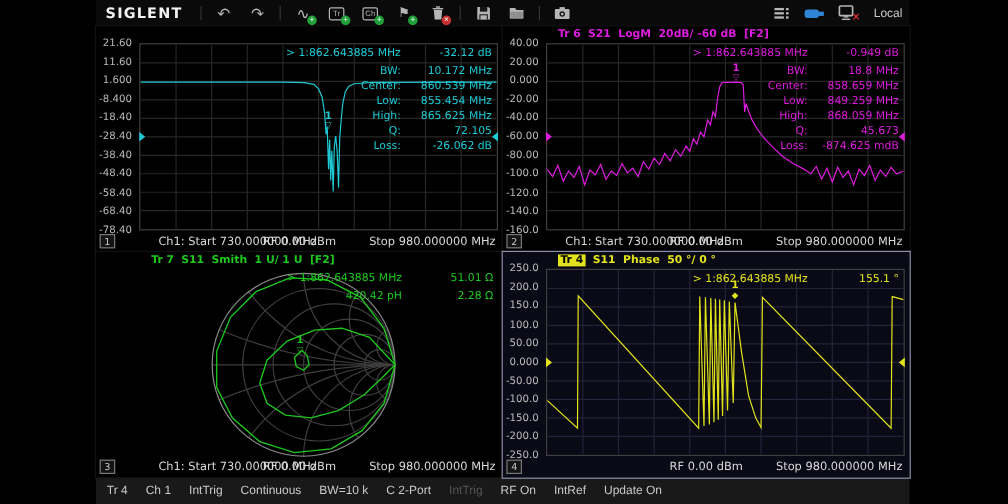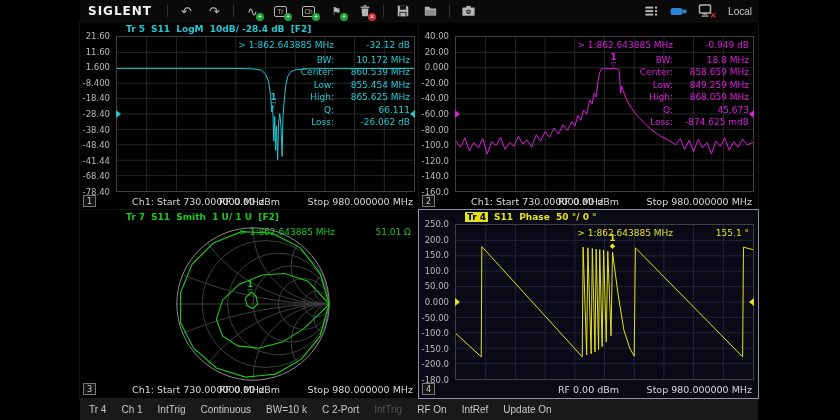--- a/index.html
+++ b/index.html
@@ -163,34 +163,30 @@
           <rect x="4.5" y="12" width="7" height="1.2" fill="#b5b5b5"></rect>
         </svg>
       <span class="lanx">×</span>
     </span>
     <button class="sitem local">Local</button>
   </div>
 
   <div id="grid">
 
     <div class="win" id="w0" style="--tc: #1ec9d4;">
-      <div class="wtitle">
-        <span class="trchip">Tr 5</span>
-        <span class="tparams">S11  LogM  10dB/ -28.4 dB  [F2]</span>
-      </div>
       <div class="yticks">
           <div class="ytick" style="top: 0%;">21.60</div>
           <div class="ytick" style="top: 10%;">11.60</div>
           <div class="ytick" style="top: 20%;">1.600</div>
           <div class="ytick" style="top: 30%;">-8.400</div>
           <div class="ytick" style="top: 40%;">-18.40</div>
           <div class="ytick" style="top: 50%;">-28.40</div>
           <div class="ytick" style="top: 60%;">-38.40</div>
           <div class="ytick" style="top: 70%;">-48.40</div>
-          <div class="ytick" style="top: 80%;">-41.44</div>
+          <div class="ytick" style="top: 80%;">-58.40</div>
           <div class="ytick" style="top: 90%;">-68.40</div>
           <div class="ytick" style="top: 100%;">-78.40</div>
         </div>
       <div class="plot" style="background: rgb(0, 0, 0);">
           <svg viewBox="0 0 100 100" preserveAspectRatio="none" class="plotsvg">
             <path d="M10 0 V100 M0 10 H100 M20 0 V100 M0 20 H100 M30 0 V100 M0 30 H100 M40 0 V100 M0 40 H100 M50 0 V100 M0 50 H100 M60 0 V100 M0 60 H100 M70 0 V100 M0 70 H100 M80 0 V100 M0 80 H100 M90 0 V100 M0 90 H100 " stroke="#272727" fill="none" stroke-width="1" vector-effect="non-scaling-stroke"></path>
             <polyline points="0.00,20.40 40.00,20.40 46.00,20.70 48.70,21.60 50.00,24.10 51.00,28.60 51.70,37.60 52.10,48.60 52.40,44.60 52.80,67.60 53.10,51.60 53.40,73.60 53.70,57.60 54.10,79.60 54.40,55.60 54.80,49.60 55.20,57.60 55.60,77.60 55.90,51.60 56.30,41.60 56.80,31.60 57.50,25.60 58.50,22.60 60.00,21.30 65.00,20.60 100.00,20.40" stroke="#1ec9d4" fill="none" stroke-width="1" vector-effect="non-scaling-stroke"></polyline>
           </svg>
         <div class="readout">
           <div class="rrow">
@@ -209,21 +205,21 @@
               <div class="rrow">
                 <span class="rl">Low:</span>
                 <span class="rv">855.454 MHz</span>
               </div>
               <div class="rrow">
                 <span class="rl">High:</span>
                 <span class="rv">865.625 MHz</span>
               </div>
               <div class="rrow">
                 <span class="rl">Q:</span>
-                <span class="rv">66.111</span>
+                <span class="rv">72.105</span>
               </div>
               <div class="rrow">
                 <span class="rl">Loss:</span>
                 <span class="rv">-26.062 dB</span>
               </div>
             </div>
         </div>
       <div class="marker" style="left: 52.7%; top: 46.6%;">
             <span class="mlabel">1</span>
             <span class="msym">▽</span>
@@ -233,20 +229,24 @@
         </div>
       <div class="wfooter">
         <span class="numbox">1</span>
         <span class="fstart">Ch1: Start 730.000000 MHz</span>
         <span class="frf">RF 0.00 dBm</span>
         <span class="fstop">Stop 980.000000 MHz</span>
       </div>
     </div>
 
     <div class="win" id="w1" style="--tc: #dd1cdd;">
+      <div class="wtitle">
+        <span class="trchip">Tr 6</span>
+        <span class="tparams">S21  LogM  20dB/ -60 dB  [F2]</span>
+      </div>
       <div class="yticks">
           <div class="ytick" style="top: 0%;">40.00</div>
           <div class="ytick" style="top: 10%;">20.00</div>
           <div class="ytick" style="top: 20%;">0.000</div>
           <div class="ytick" style="top: 30%;">-20.00</div>
           <div class="ytick" style="top: 40%;">-40.00</div>
           <div class="ytick" style="top: 50%;">-60.00</div>
           <div class="ytick" style="top: 60%;">-80.00</div>
           <div class="ytick" style="top: 70%;">-100.0</div>
           <div class="ytick" style="top: 80%;">-120.0</div>
@@ -338,20 +338,26 @@
             <circle cx="0" cy="0" r="1" stroke="#8b8b8b" fill="none" stroke-width="1" vector-effect="non-scaling-stroke"></circle>
             <polyline points="1.000,0.000 0.880,-0.400 0.620,-0.740 0.250,-0.930 -0.150,-0.950 -0.520,-0.800 -0.800,-0.520 -0.950,-0.150 -0.950,0.250 -0.780,0.580 -0.480,0.840 -0.100,0.960 0.300,0.920 0.640,0.720 0.880,0.420 1.000,0.000" stroke="#1dc91d" fill="none" stroke-width="1.1" vector-effect="non-scaling-stroke"></polyline>
             <polyline points="1.000,0.000 0.720,-0.300 0.420,-0.400 0.120,-0.380 -0.180,-0.260 -0.400,-0.050 -0.480,0.200 -0.400,0.420 -0.200,0.550 0.080,0.580 0.380,0.500 0.660,0.330 0.880,0.120 1.000,0.000" stroke="#1dc91d" fill="none" stroke-width="1.1" vector-effect="non-scaling-stroke"></polyline>
             <polyline points="-0.020,-0.160 -0.100,-0.080 -0.080,0.020 0.000,0.060 0.060,0.000 0.040,-0.100 -0.020,-0.160" stroke="#1dc91d" fill="none" stroke-width="1.1" vector-effect="non-scaling-stroke"></polyline>
           </svg>
         <div class="readout">
           <div class="rrow">
               <span class="rl">&gt; 1:862.643885 MHz</span>
               <span class="rv">51.01 Ω</span>
             </div>
+          <div class="stats">
+              <div class="rrow">
+                <span class="rl">420.42 pH</span>
+                <span class="rv">2.28 Ω</span>
+              </div>
+            </div>
         </div>
       <div class="marker" style="left: 160.1px; top: 72px;">
             <span class="mlabel">1</span>
             <span class="msym">▽</span>
           </div>
         </div>
       <div class="wfooter">
         <span class="numbox">3</span>
         <span class="fstart">Ch1: Start 730.000000 MHz</span>
         <span class="frf">RF 0.00 dBm</span>
@@ -368,21 +374,21 @@
           <div class="ytick" style="top: 0%;">250.0</div>
           <div class="ytick" style="top: 10%;">200.0</div>
           <div class="ytick" style="top: 20%;">150.0</div>
           <div class="ytick" style="top: 30%;">100.0</div>
           <div class="ytick" style="top: 40%;">50.00</div>
           <div class="ytick" style="top: 50%;">0.000</div>
           <div class="ytick" style="top: 60%;">-50.00</div>
           <div class="ytick" style="top: 70%;">-100.0</div>
           <div class="ytick" style="top: 80%;">-150.0</div>
           <div class="ytick" style="top: 90%;">-200.0</div>
-          <div class="ytick" style="top: 100%;">-180.0</div>
+          <div class="ytick" style="top: 100%;">-250.0</div>
         </div>
       <div class="plot" style="background: rgb(10, 10, 23);">
           <svg viewBox="0 0 100 100" preserveAspectRatio="none" class="plotsvg">
             <path d="M10 0 V100 M0 10 H100 M20 0 V100 M0 20 H100 M30 0 V100 M0 30 H100 M40 0 V100 M0 40 H100 M50 0 V100 M0 50 H100 M60 0 V100 M0 60 H100 M70 0 V100 M0 70 H100 M80 0 V100 M0 80 H100 M90 0 V100 M0 90 H100 " stroke="#232339" fill="none" stroke-width="1" vector-effect="non-scaling-stroke"></path>
             <polyline points="0.00,70.60 8.50,85.60 8.70,14.00 42.50,85.60 42.80,14.40 44.00,84.40 44.40,14.80 45.50,83.60 45.90,15.20 46.80,82.40 47.20,15.60 48.00,81.00 48.40,16.00 49.20,79.00 49.70,16.40 50.60,76.00 51.10,17.00 52.20,72.00 52.70,17.60 54.50,44.00 56.50,68.00 58.50,80.00 60.00,85.20 60.40,14.80 96.50,85.60 96.80,14.40 100.00,16.00" stroke="#e3e31c" fill="none" stroke-width="1" vector-effect="non-scaling-stroke"></polyline>
           </svg>
         <div class="readout">
           <div class="rrow">
               <span class="rl">&gt; 1:862.643885 MHz</span>
               <span class="rv">155.1 °</span>

